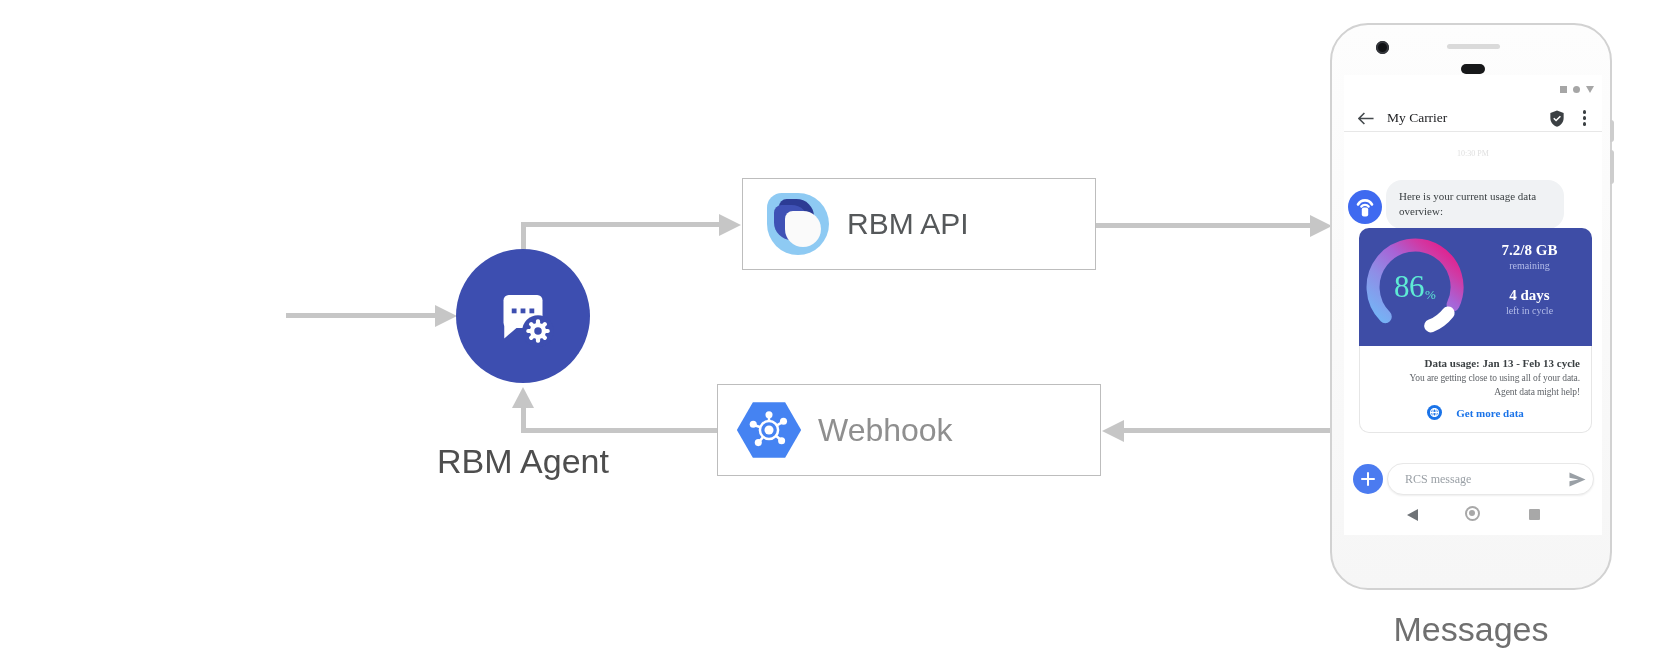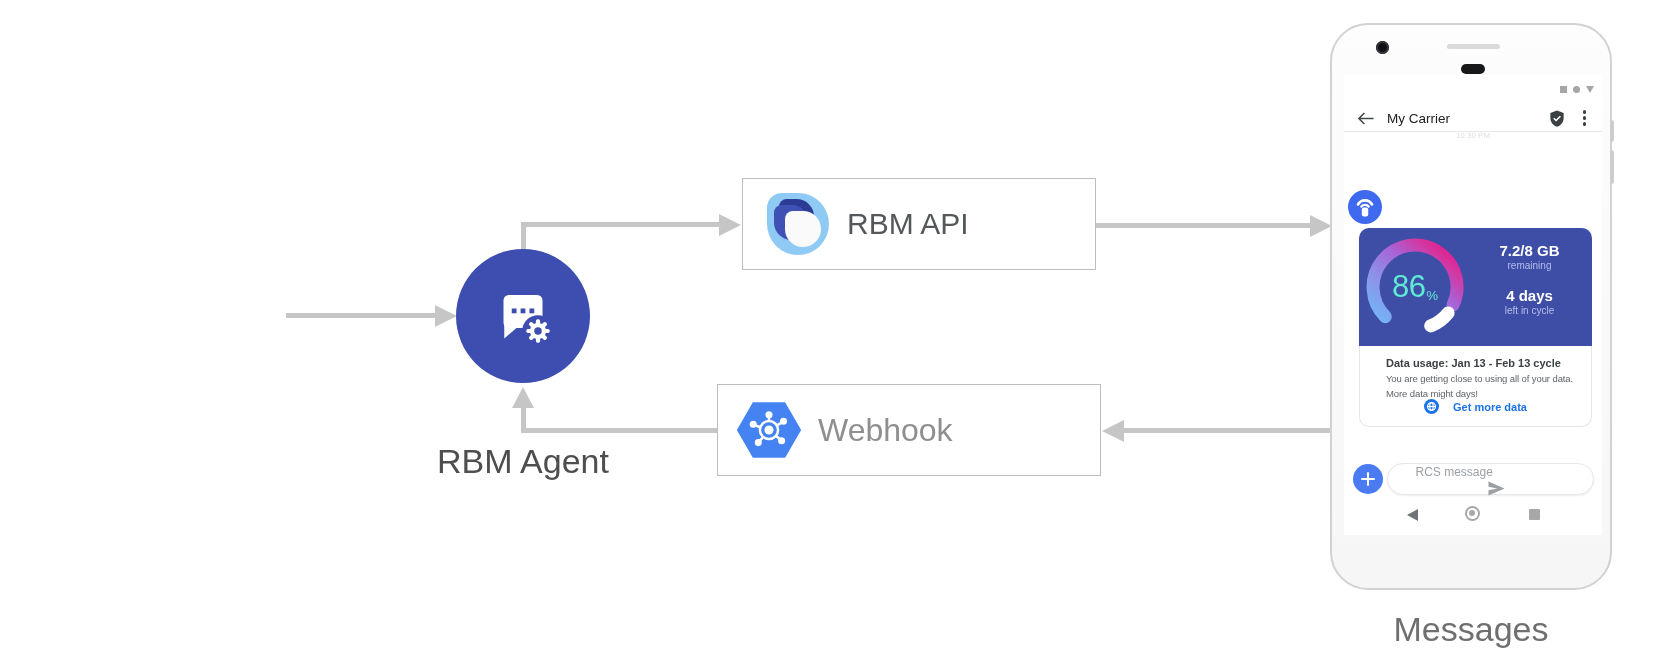--- a/index.html
+++ b/index.html
@@ -31,59 +31,59 @@
   .rcs-l2{left:12px;top:6px;width:35px;height:35px;background:#2c3b94;border-radius:22% 50% 50% 50%;}
   .rcs-l3{left:7px;top:12px;width:35px;height:35px;background:#3f51b5;border-radius:22% 50% 50% 50%;}
   .rcs-l4{left:18px;top:18px;width:36px;height:36px;background:#fafafa;border-radius:22% 50% 50% 50%;}
 
   
   .phone{position:absolute;left:1330px;top:23px;width:282px;height:567px;box-sizing:border-box;border:2px solid #d2d2d2;border-radius:38px;background:linear-gradient(#fdfdfd,#f6f6f6);}
   .side-btn{position:absolute;background:#cdcdcd;border-radius:0 3px 3px 0;}
   .cam{position:absolute;left:44px;top:16px;width:13px;height:13px;border-radius:50%;background:#101114;box-shadow:inset 0 0 0 2px #34363b;}
   .spk{position:absolute;left:115px;top:19px;width:53px;height:5px;border-radius:3px;background:#dadada;}
   .ear{position:absolute;left:129px;top:39px;width:24px;height:10px;border-radius:5px;background:#17181a;}
-  .screen{position:absolute;left:12px;top:50px;width:258px;height:460px;background:#fff;border:0;overflow:hidden;}
+  .screen{position:absolute;left:12px;top:50px;width:258px;height:460px;background:#fff;border:0;overflow:hidden;font-family:Liberation Serif, serif;}
 
   .statusbar{position:absolute;top:11px;right:8px;display:flex;align-items:center;gap:6px;}
   .st-square{width:7px;height:7px;background:#a6a6a6;}
   .st-dot{width:7px;height:7px;border-radius:50%;background:#a6a6a6;}
   .st-tri{width:0;height:0;border-left:4.5px solid transparent;border-right:4.5px solid transparent;border-top:7px solid #a6a6a6;}
 
   .appbar{position:absolute;top:30px;left:0;right:0;height:26px;display:flex;align-items:center;padding:0 14px;box-sizing:border-box;}
   .appbar-title{font-size:13.5px;font-weight:500;color:#202124;margin-left:13px;}
   .appbar .spacer{flex:1;}
   .kebab{display:flex;flex-direction:column;gap:2.6px;margin-left:16px;padding:2px;}
   .kebab i{width:3.4px;height:3.4px;border-radius:50%;background:#3b4043;}
   .divider{position:absolute;top:56px;left:0;right:0;height:1px;background:#e7e7e7;}
-  .faint-time{position:absolute;top:56px;left:0;right:0;text-align:center;font-size:8px;color:#e0e0e0;}
+  .faint-time{position:absolute;top:74px;left:0;right:0;text-align:center;font-size:8px;color:#e0e0e0;}
 
   .avatar{position:absolute;left:4px;top:115px;width:34px;height:34px;}
   .bubble{position:absolute;left:42px;top:105px;max-width:152px;background:#f0f2f4;border-radius:16px;padding:9px 13px;font-size:11px;line-height:1.4;color:#3b4043;}
 
   .card{position:absolute;left:15px;top:153px;width:233px;}
   .card-hero{position:relative;height:118px;background:#3e4da6;border-radius:10px 10px 0 0;}
   .gauge-wrap{position:absolute;left:6px;top:9px;width:100px;height:100px;}
   .gauge-text{position:absolute;left:6px;top:9px;width:100px;height:100px;display:flex;align-items:center;justify-content:center;color:#5eead4;}
   .pct-num{font-size:31px;font-weight:300;letter-spacing:-0.5px;}
   .pct-sym{font-size:13px;margin-top:16px;margin-left:1px;}
   .hero-right{position:absolute;left:112px;right:4px;top:14px;text-align:center;color:#fff;}
   .hr-big{font-size:15px;font-weight:bold;}
   .hr-small{font-size:10px;color:#b4bdea;margin-top:1px;}
   .hr-gap{height:16px;}
-  .card-body{background:#fff;border:1px solid #e6e6e6;border-top:0;border-radius:0 0 10px 10px;padding:11px 26px 12px;box-sizing:border-box;}
+  .card-body{background:#fff;border:1px solid #e6e6e6;border-top:0;border-radius:0 0 10px 10px;padding:11px 11px 12px;box-sizing:border-box;text-align:right;}
   .cb-title{font-size:11px;font-weight:bold;color:#3b4043;white-space:nowrap;}
   .cb-line{font-size:9.5px;color:#5f6368;margin-top:4px;white-space:nowrap;letter-spacing:-0.1px;}
-  .cb-action{margin-top:0;display:flex;align-items:center;justify-content:center;gap:14px;cursor:pointer;}
+  .cb-action{margin-top:8px;display:flex;align-items:center;justify-content:center;gap:14px;cursor:pointer;}
   .cb-action span{font-size:11px;font-weight:bold;color:#1a73e8;}
 
   .plus-btn{position:absolute;left:9px;top:389px;width:30px;height:30px;border-radius:50%;background:#4b7bf0;cursor:pointer;}
   .plus-btn i{position:absolute;background:#fff;border-radius:1px;}
   .plus-h{left:8px;top:13.8px;width:14px;height:2.4px;}
   .plus-v{left:13.8px;top:8px;width:2.4px;height:14px;}
-  .pill{position:absolute;left:43px;top:388px;width:207px;height:32px;box-sizing:border-box;border:1px solid #e8e8e8;border-radius:16px;background:#fff;box-shadow:0 1px 2px rgba(0,0,0,0.07);display:flex;align-items:center;padding:0 10px 0 15px;flex-direction:column;}
+  .pill{position:absolute;left:43px;top:388px;width:207px;height:32px;box-sizing:border-box;border:1px solid #e8e8e8;border-radius:16px;background:#fff;box-shadow:0 1px 2px rgba(0,0,0,0.07);display:flex;align-items:center;padding:0 10px 0 15px;}
   .pill input{border:0;outline:0;flex:1;font-size:12px;color:#3b4043;font-family:inherit;background:transparent;}
   .pill input::placeholder{color:#9aa0a6;}
   .send{flex:0 0 auto;margin-left:6px;cursor:pointer;display:flex;}
 
   .nav-back{position:absolute;left:63px;top:434px;width:0;height:0;border-top:6.5px solid transparent;border-bottom:6.5px solid transparent;border-right:11px solid #6f7377;cursor:pointer;}
   .nav-home{position:absolute;left:121px;top:431px;width:15px;height:15px;box-sizing:border-box;border:2.5px solid #a8a8a8;border-radius:50%;cursor:pointer;}
   .nav-home i{position:absolute;left:2px;top:2px;width:6px;height:6px;border-radius:50%;background:#a8a8a8;}
   .nav-recents{position:absolute;left:185px;top:434px;width:11px;height:11px;background:#a8a8a8;border-radius:1px;cursor:pointer;}
 </style>
 </head>
@@ -204,20 +204,21 @@
         <svg viewBox="0 0 34 34" width="34" height="34">
           <circle cx="17" cy="17" r="17" fill="#3f6af0"></circle>
           <g stroke="#ffffff" fill="none" stroke-linecap="round">
             <path d="M10 14.5 A8 8 0 0 1 24 14.5" stroke-width="2.6"></path>
             <path d="M13.4 16.6 A4.6 4.6 0 0 1 20.6 16.6" stroke-width="2.4"></path>
           </g>
           <rect x="13.8" y="17.5" width="6.4" height="9" rx="2" fill="#ffffff"></rect>
         </svg>
       </span>
 
+      <div class="bubble">Here is your current usage data overview:</div>
 
       <div class="card">
         <div class="card-hero">
           <span class="gauge-wrap">
             <svg viewBox="0 0 100 100" width="100" height="100">
               <defs>
                 <linearGradient id="ggrad" x1="0" y1="1" x2="1" y2="0">
                   <stop offset="0" stop-color="#74b5f6"></stop>
                   <stop offset="0.33" stop-color="#8f8de6"></stop>
                   <stop offset="0.58" stop-color="#a863d6"></stop>
@@ -237,21 +238,21 @@
             <div class="hr-big">7.2/8 GB</div>
             <div class="hr-small">remaining</div>
             <div class="hr-gap"></div>
             <div class="hr-big">4 days</div>
             <div class="hr-small">left in cycle</div>
           </div>
         </div>
         <div class="card-body">
           <div class="cb-title">Data usage: Jan 13 - Feb 13 cycle</div>
           <div class="cb-line">You are getting close to using all of your data.</div>
-          <div class="cb-line">More data might days!</div>
+          <div class="cb-line">Agent data might help!</div>
           <div class="cb-action">
             <span style="display:flex;">
               <svg viewBox="0 0 16 16" width="15" height="15">
                 <circle cx="8" cy="8" r="8" fill="#1a73e8"></circle>
                 <g stroke="#ffffff" stroke-width="1.3" fill="none">
                   <circle cx="8" cy="8" r="4.2"></circle>
                   <ellipse cx="8" cy="8" rx="1.8" ry="4.2"></ellipse>
                   <line x1="3.8" y1="8" x2="12.2" y2="8"></line>
                 </g>
               </svg>

